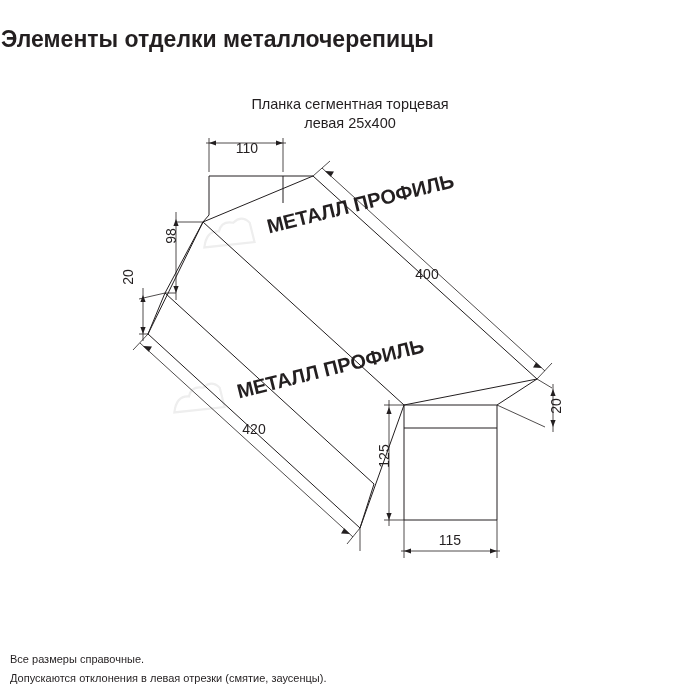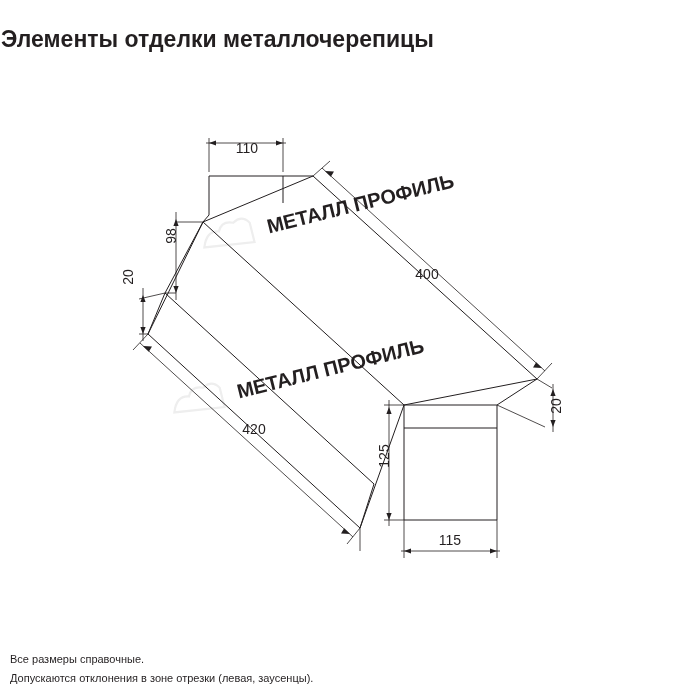--- a/index.html
+++ b/index.html
@@ -64,20 +64,24 @@
     fill: #231f20;
   }
 </style>
 </head>
 <body>
 
 <div class="page">
 
   <div class="title">Элементы отделки металлочерепицы</div>
 
+  <div class="subtitle">
+    <span>Планка сегментная торцевая</span>
+    <span class="line2">левая 25х400</span>
+  </div>
 
   <svg class="drawing" width="700" height="700" viewBox="0 0 700 700">
 
     <g fill="#eeeeee">
       <g transform="translate(200,230) rotate(-14)">
         <path d="M0,18 q6,-16 18,-12 q5,-10 16,-5 q10,-6 16,4 l0,20 z" fill="none" stroke="#eeeeee" stroke-width="2.2"></path>
         <text x="66" y="20" font-size="20" font-weight="bold" fill="#eeeeee">МЕТАЛЛ ПРОФИЛЬ</text>
       </g>
       <g transform="translate(170,395) rotate(-14)">
         <path d="M0,18 q6,-16 18,-12 q5,-10 16,-5 q10,-6 16,4 l0,20 z" fill="none" stroke="#eeeeee" stroke-width="2.2"></path>
@@ -177,16 +181,16 @@
         <text x="561" y="406" font-size="14" text-anchor="middle" transform="rotate(-90,561,406)">20</text>
         <text x="389" y="456" font-size="14" text-anchor="middle" transform="rotate(-90,389,456)">125</text>
         <text x="254" y="434" font-size="14" text-anchor="middle">420</text>
         <text x="450" y="545" font-size="14" text-anchor="middle">115</text>
       </g>
     </g>
   </svg>
 
   <div class="footnotes">
     <div>Все размеры справочные.</div>
-    <div>Допускаются отклонения в зоне отрезки (левая, заусенцы).</div>
+    <div>Допускаются отклонения в левая отрезки (смятие, заусенцы).</div>
   </div>
 
 </div>
 
 </body></html>

